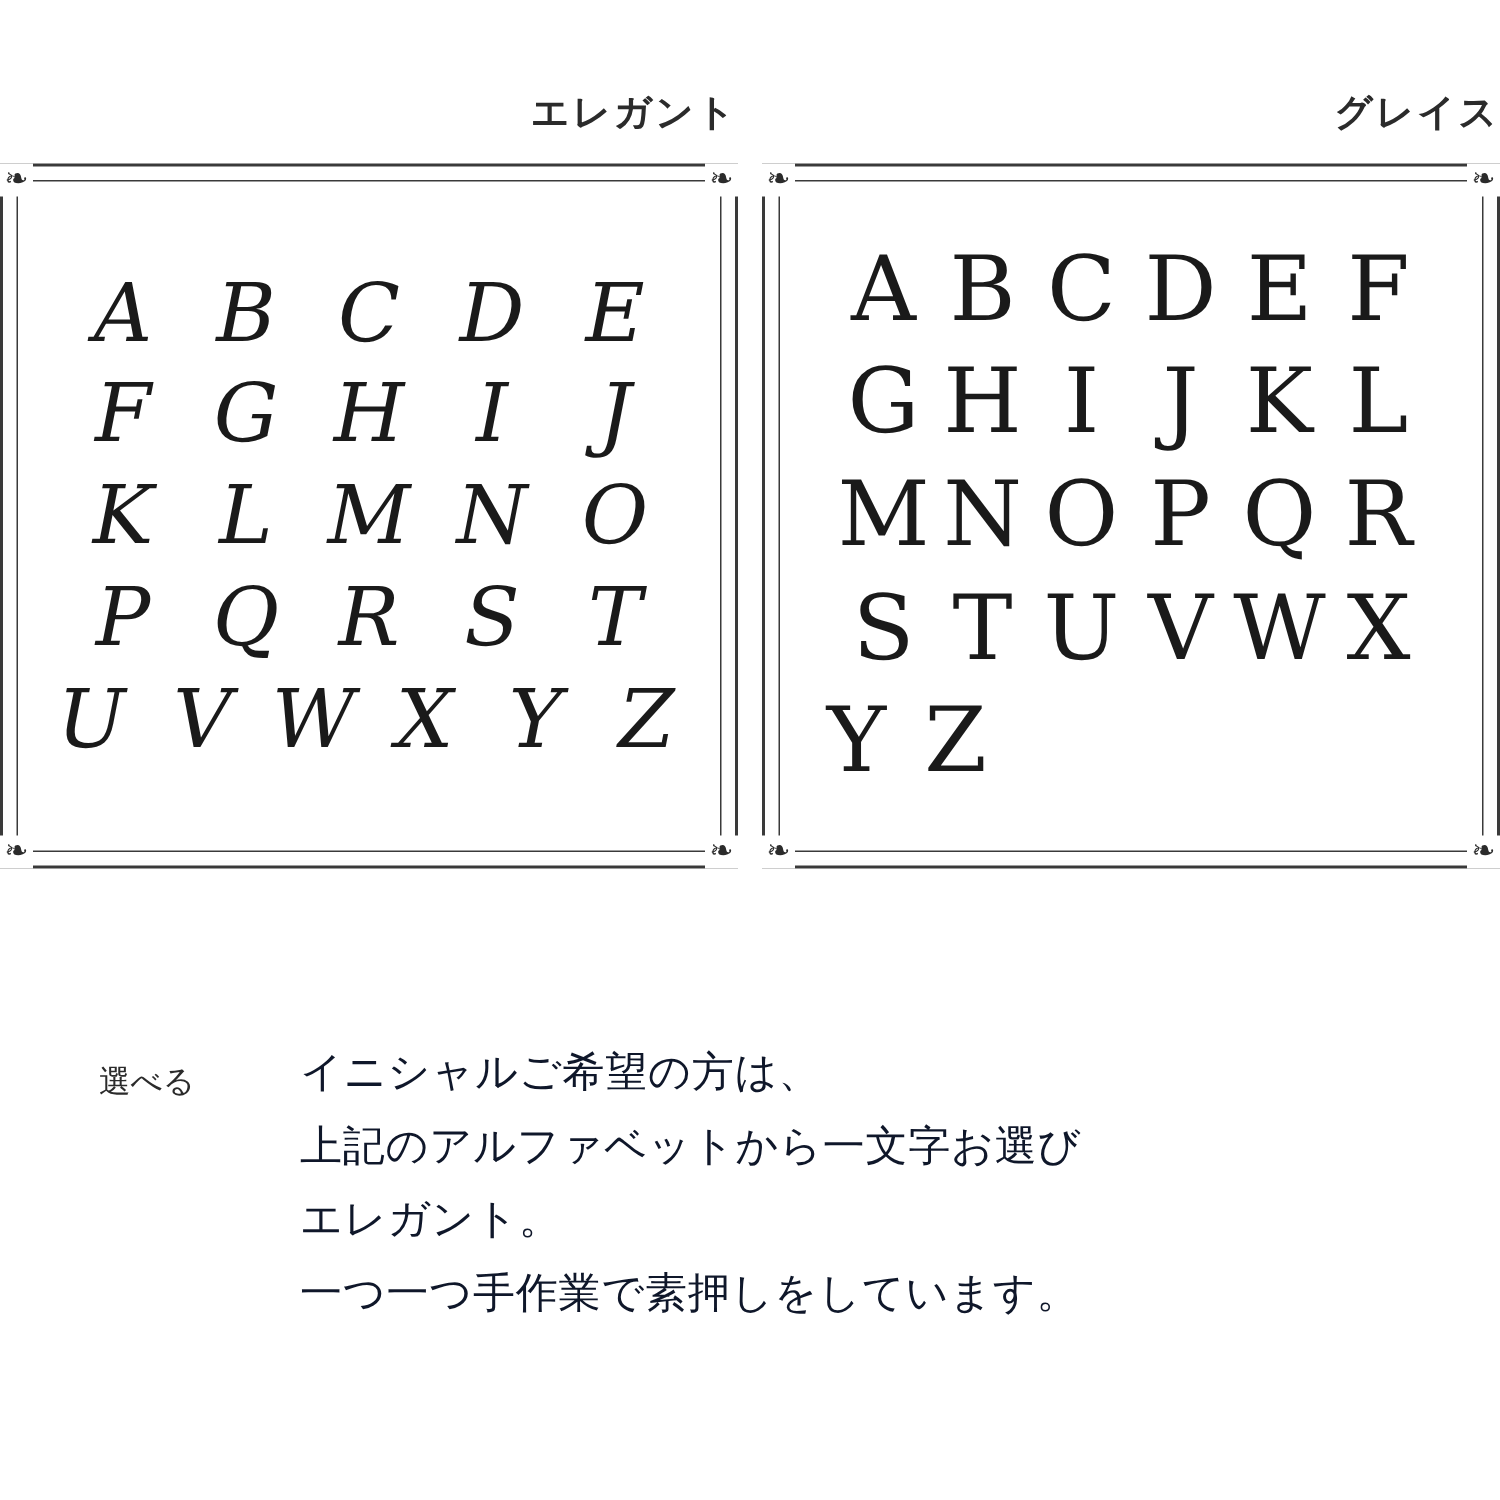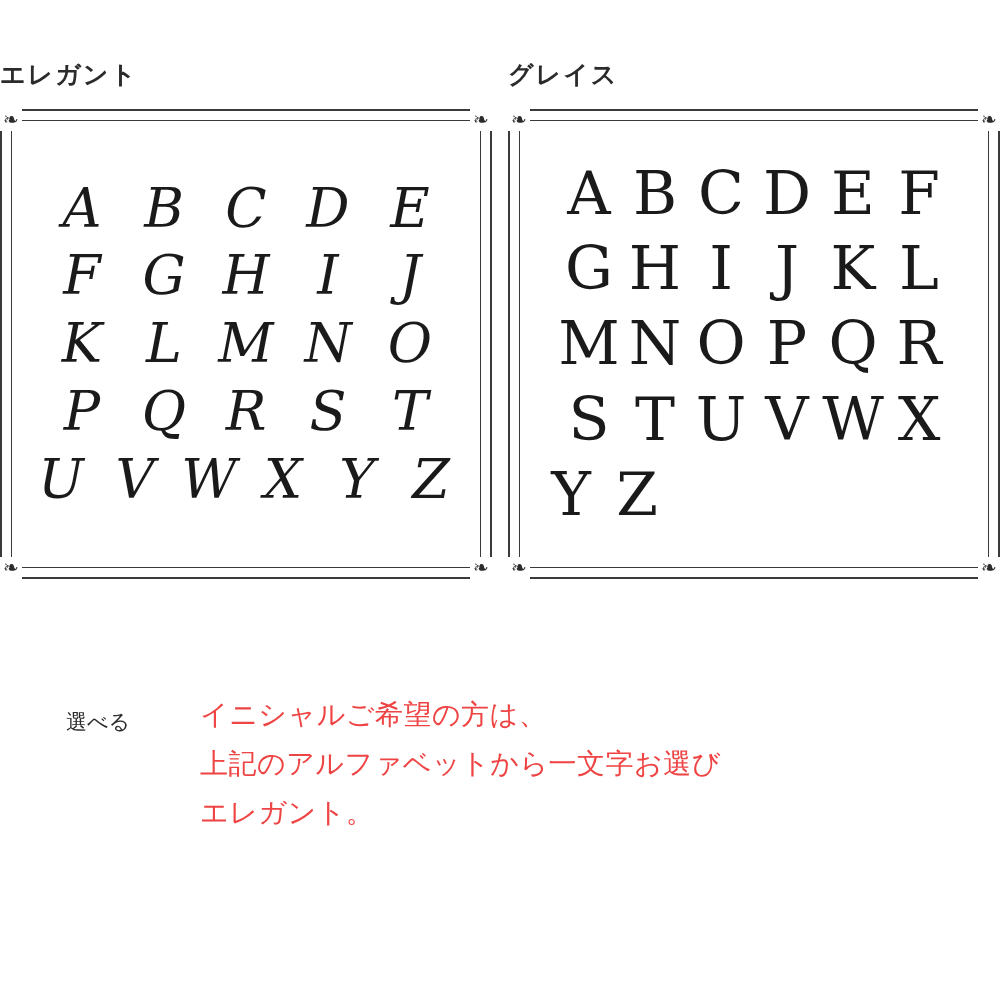--- a/index.html
+++ b/index.html
@@ -26,21 +26,21 @@
     top: 58px;
     left: 0;
     width: 1000px;
     display: flex;
     justify-content: space-between;
   }
   .panel {
     width: 492px;
   }
   .panel-title {
-    text-align: left;
+    text-align: right;
     font-size: 25px;
     font-weight: bold;
     letter-spacing: 2px;
     color: #2b2b2b;
     margin-bottom: 18px;
   }
   .frame {
     position: relative;
     width: 492px;
     height: 470px;
@@ -133,21 +133,21 @@
     line-height: 1.55;
     color: #2b2b2b;
     text-align: left;
     padding-top: 16px;
   }
   .desc-label span { display: block; }
   .desc-body {
     flex: 1;
     font-size: 28px;
     line-height: 1.75;
-    color: #ef4444;
+    color: #0f172a;
     letter-spacing: 0.5px;
   }
   .desc-body p { margin: 0; }
 </style>
 </head>
 <body>
 
 <div class="page">
 
   <div class="panels">
@@ -251,16 +251,17 @@
   </div>
 
   <div class="desc">
     <div class="desc-label">
       <span>選べる</span>
     </div>
     <div class="desc-body">
       <p>イニシャルご希望の方は、</p>
       <p>上記のアルファベットから一文字お選び</p>
       <p>エレガント。</p>
+      <p>一つ一つ手作業で素押しをしています。</p>
     </div>
   </div>
 
 </div>
 
 </body></html>

